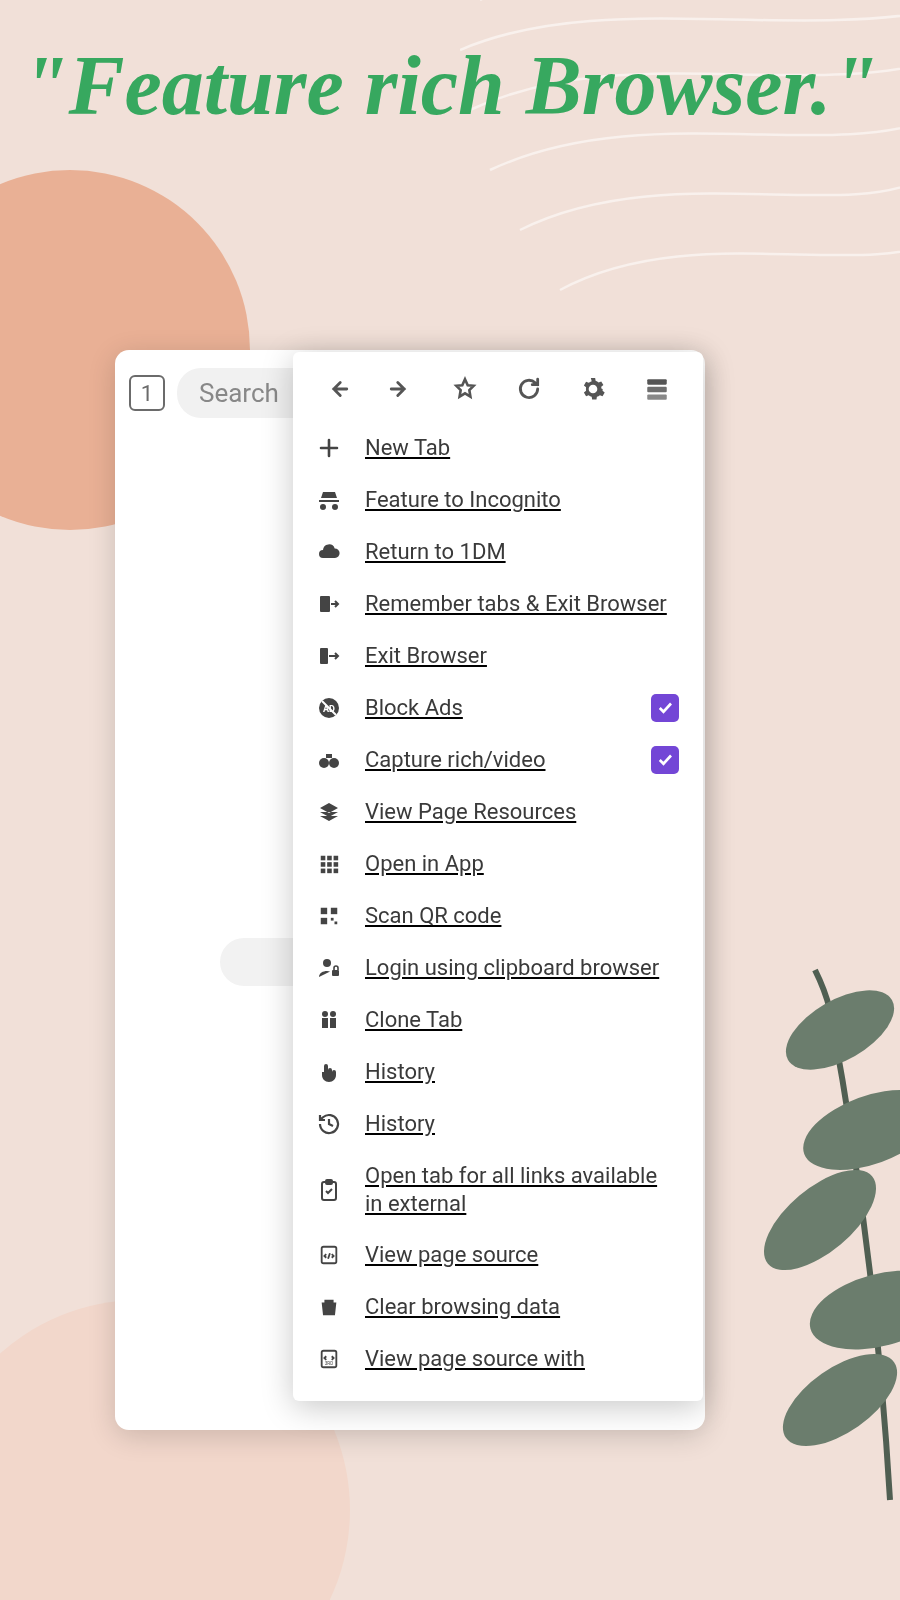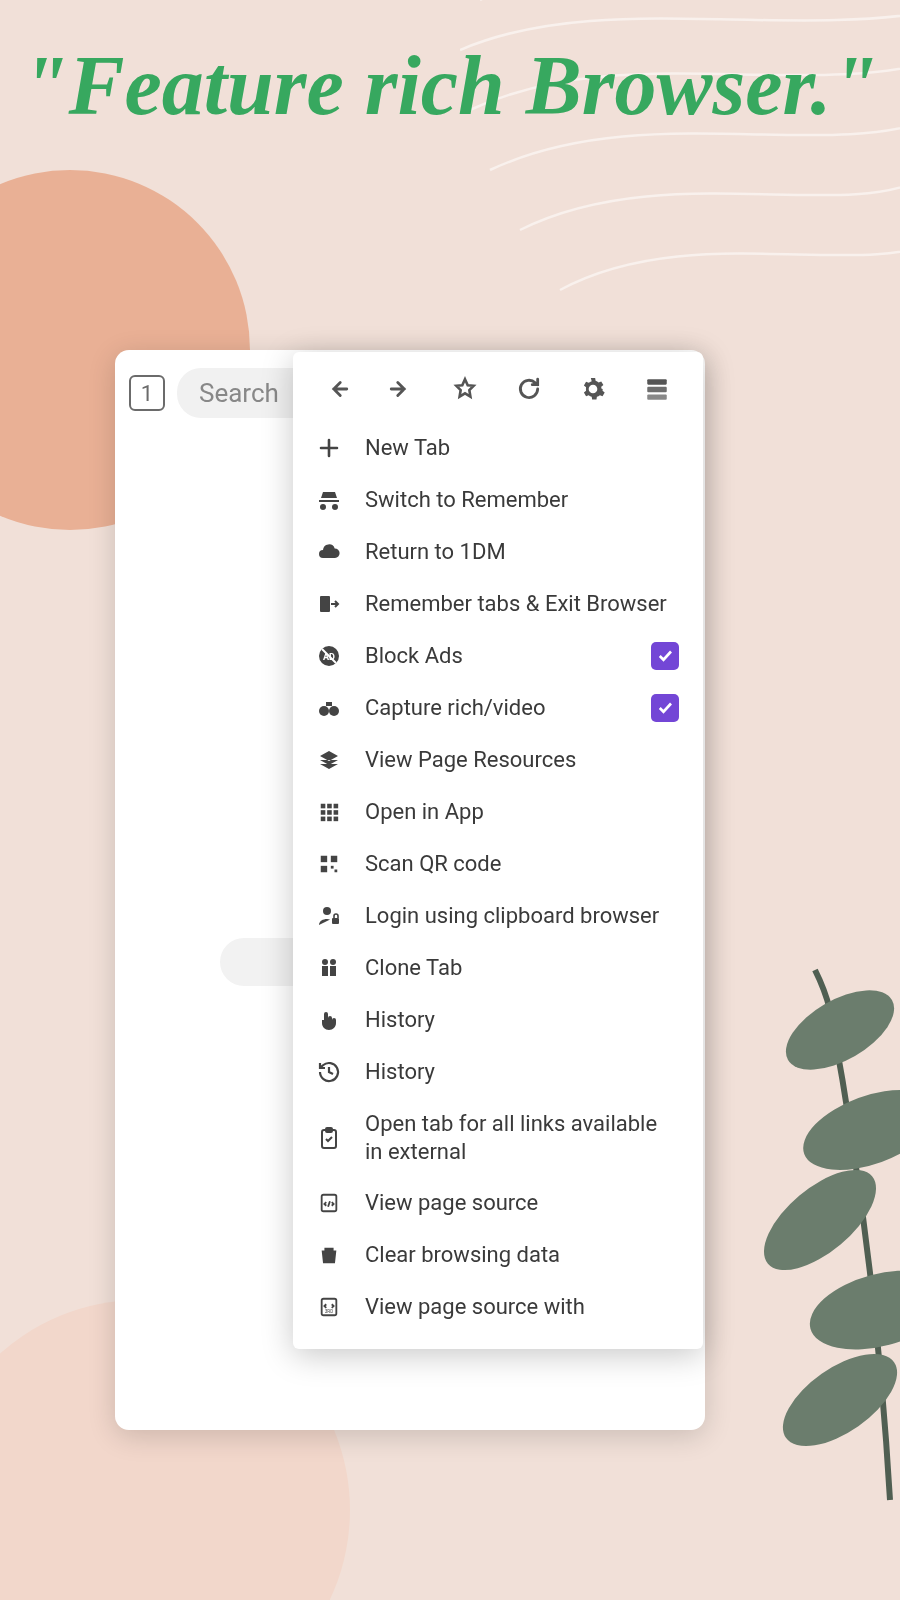--- a/index.html
+++ b/index.html
@@ -139,20 +139,21 @@
 .dropdown {
   position: absolute;
   left: 293px;
   top: 352px;
   width: 410px;
   background: #ffffff;
   border-radius: 6px;
   box-shadow: 0 6px 32px rgba(0,0,0,0.22);
   padding: 16px 2px 16px 0;
   z-index: 5;
+  text-decoration: underline;
 }
 .dd-toprow {
   display: flex;
   justify-content: space-around;
   align-items: center;
   padding: 4px 12px 16px 12px;
 }
 .dd-icon-btn {
   width: 34px;
   height: 34px;
@@ -285,21 +286,21 @@
       </span>
     <span class="itm-label">New Tab</span>
   </div>
 
   <div class="dd-item">
     <span class="itm-icon">
         <svg width="24" height="24" viewBox="0 0 24 24" fill="#444">
           <path d="M4 10l2-6h12l2 6H4zm-2 2h20v2H2v-2zm4 4a3 3 0 1 0 0 6 3 3 0 0 0 0-6zm12 0a3 3 0 1 0 0 6 3 3 0 0 0 0-6z"></path>
         </svg>
       </span>
-    <span class="itm-label">Switch to Remember</span>
+    <span class="itm-label">Feature to Incognito</span>
   </div>
 
   <div class="dd-item">
     <span class="itm-icon">
         <svg width="24" height="24" viewBox="0 0 24 24" fill="#444">
           <path d="M6 18a4 4 0 0 1 0-8 6 6 0 0 1 11.7-1.5A4.5 4.5 0 0 1 18 18H6zm6-8v5l-3-3h6l-3 3"></path>
         </svg>
       </span>
     <span class="itm-label">Return to 1DM</span>
   </div>
@@ -307,20 +308,29 @@
   <div class="dd-item">
     <span class="itm-icon">
         <svg width="24" height="24" viewBox="0 0 24 24" fill="#444">
           <rect x="3" y="4" width="10" height="16" rx="1"></rect>
           <path d="M14 12h7m-3-3 3 3-3 3" stroke="#444" stroke-width="2" fill="none"></path>
         </svg>
       </span>
     <span class="itm-label">Remember tabs &amp; Exit Browser</span>
   </div>
 
+  <div class="dd-item">
+    <span class="itm-icon">
+        <svg width="24" height="24" viewBox="0 0 24 24" fill="#444">
+          <rect x="3" y="4" width="8" height="16" rx="1"></rect>
+          <path d="M12 12h9m-3-3 3 3-3 3" stroke="#444" stroke-width="2" fill="none"></path>
+        </svg>
+      </span>
+    <span class="itm-label">Exit Browser</span>
+  </div>
 
   <div class="dd-item">
     <span class="itm-icon">
         <svg width="24" height="24" viewBox="0 0 24 24" fill="#444">
           <circle cx="12" cy="12" r="10"></circle>
           <text x="12" y="16" text-anchor="middle" fill="#fff" font-size="9" font-weight="700">AD</text>
           <line x1="5" y1="5" x2="19" y2="19" stroke="#fff" stroke-width="2"></line>
         </svg>
       </span>
     <span class="itm-label">Block Ads</span>

